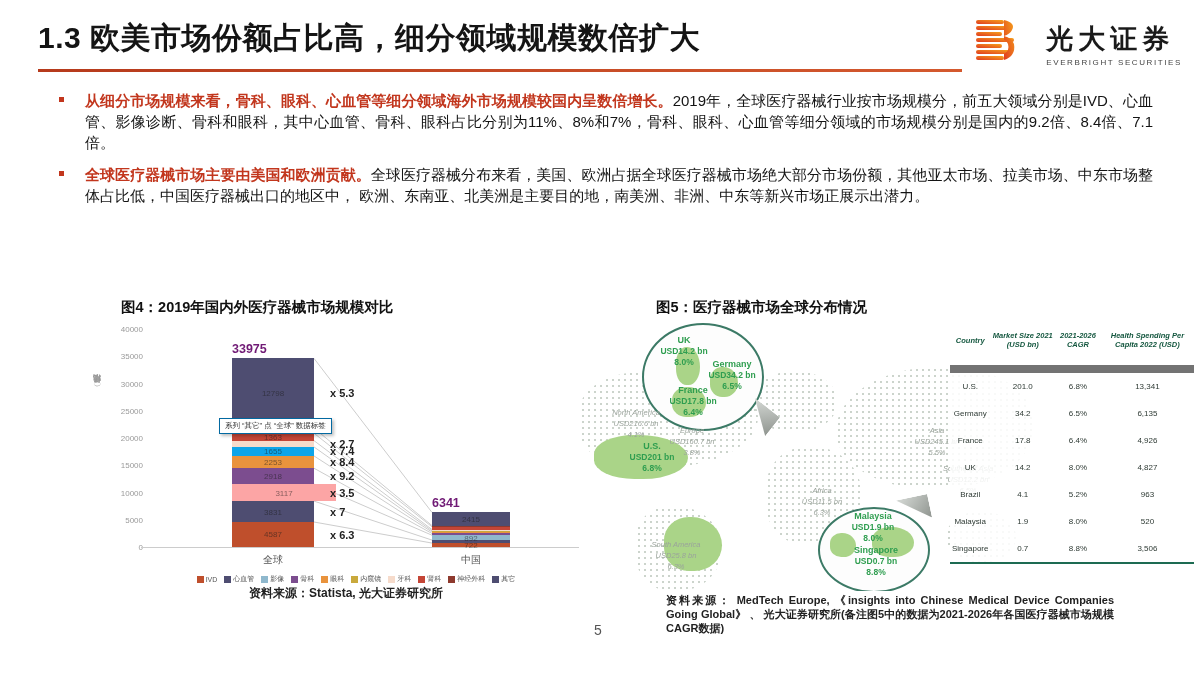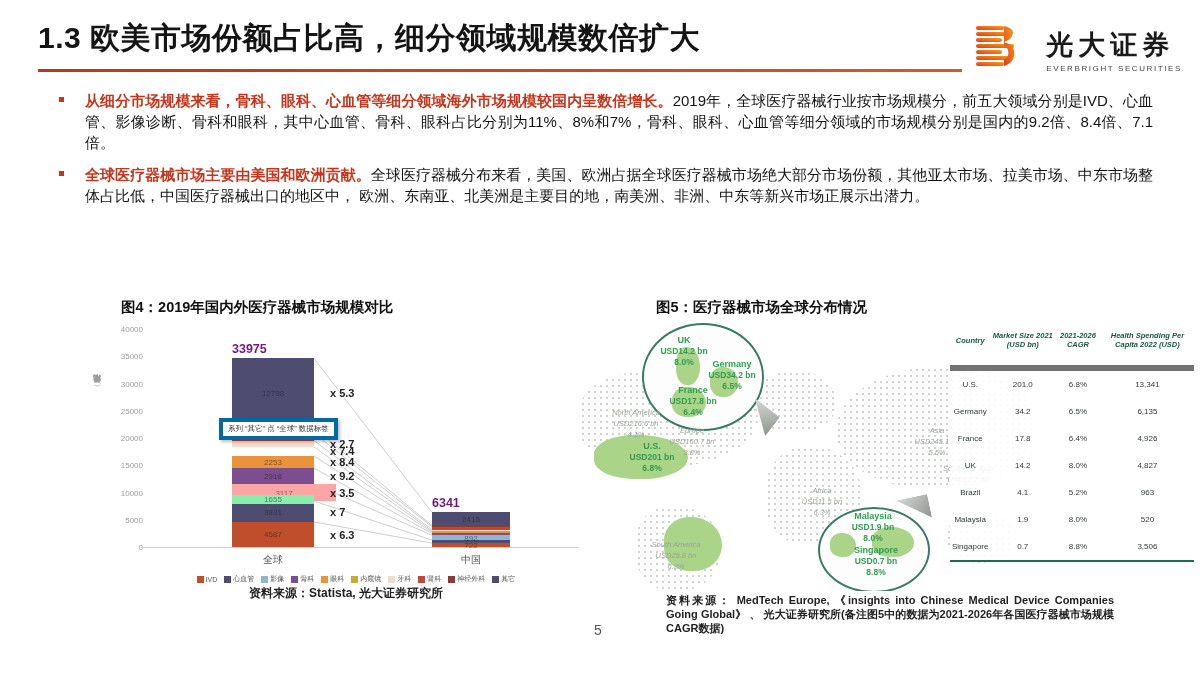--- a/index.html
+++ b/index.html
@@ -1,21 +1,21 @@
 <!DOCTYPE html>
 <html><head>
 <meta charset="utf-8">
 <style>
   html,body{margin:0;padding:0;background:#e8e8e8;font-family:"Liberation Sans","DejaVu Sans",sans-serif;}
   .slide{position:relative;width:1200px;height:675px;background:#ffffff;overflow:hidden;margin:0 auto;}
 
   
   .page-title{position:absolute;left:38px;top:18px;width:920px;font-size:30px;font-weight:bold;color:#141414;letter-spacing:0.5px;}
   .title-rule{position:absolute;left:38px;top:69px;width:924px;height:3px;background:linear-gradient(90deg,#b63a1c,#d4592e);}
-  .logo{position:absolute;right:18px;top:22px;display:flex;align-items:center;gap:24px;justify-content:center;}
+  .logo{position:absolute;right:18px;top:16px;display:flex;align-items:center;gap:24px;justify-content:center;}
   .logo-txt .cn{font-size:27px;font-weight:bold;color:#1a1a1a;letter-spacing:5px;}
   .logo-txt .en{font-size:8px;color:#444;letter-spacing:1.6px;margin-top:1px;}
 
   
   .bullets{position:absolute;left:45px;top:90px;width:1108px;}
   .bullet{position:relative;padding-left:40px;margin-bottom:11px;font-size:15px;line-height:21px;text-align:justify;color:#141414;}
   .bullet .marker{position:absolute;left:14px;top:7px;width:5px;height:5px;background:#c2361d;}
   .bullet .lead{color:#c2361d;font-weight:bold;}
 
   
@@ -29,21 +29,21 @@
   .ylabel{position:absolute;left:-2px;top:70px;font-size:8px;color:#999;writing-mode:vertical-rl;transform:rotate(180deg);}
   #fig4-plot{position:absolute;left:52px;top:0;width:432px;height:252px;}
   #fig4-lines{position:absolute;left:0;top:0;pointer-events:none;}
   .ytick{position:absolute;left:-48px;width:44px;text-align:right;font-size:8px;color:#9a9a9a;}
   .axisline{position:absolute;left:-6px;width:438px;height:1px;background:#cccccc;}
   .seg{position:absolute;overflow:visible;}
   .seglab{width:100%;text-align:center;font-size:8px;color:rgba(30,30,30,0.55);position:absolute;top:50%;transform:translateY(-50%);}
   .total{position:absolute;text-align:left;font-size:12.5px;font-weight:bold;color:#701a75;}
   .xlab{position:absolute;text-align:center;font-size:10px;color:#555;}
   .mult{position:absolute;font-size:11px;font-weight:bold;color:#222;}
-  .tooltip{position:absolute;background:#fff;border:4px solid #0369a1;box-shadow:2px 2px 3px rgba(0,0,0,0.25);font-size:7.5px;color:#333;padding:2px 5px;white-space:nowrap;}
+  .tooltip{position:absolute;background:#fff;border:1px solid #0369a1;box-shadow:2px 2px 3px rgba(0,0,0,0.25);font-size:7.5px;color:#333;padding:2px 5px;white-space:nowrap;}
   #fig4-legend{display:flex;justify-content:center;gap:7px;margin-top:3px;margin-left:30px;}
   .lg-item{display:flex;align-items:center;gap:2px;font-size:7px;color:#555;}
   .lg-sw{width:7px;height:7px;display:inline-block;}
   #fig4 .fig-source{text-align:center;margin-left:10px;margin-top:1px;}
 
   
   #fig5{position:absolute;left:580px;top:298px;width:618px;}
   #fig5 .fig-title{margin-left:76px;margin-bottom:2px;}
   #fig5-map{position:relative;width:618px;height:272px;overflow:hidden;}
   .dots{position:absolute;background-image:radial-gradient(circle,#ccd4cc 1.1px,transparent 1.4px);background-size:6px 6px;}
@@ -51,21 +51,21 @@
   .lens{position:absolute;background:#fdfdfd;border:2.5px solid #3c7a66;border-radius:50%;z-index:2;}
   .fold{position:absolute;width:32px;height:24px;background:linear-gradient(135deg,#d6dad6,#8f948f);clip-path:polygon(0 0,100% 0,100% 100%);z-index:3;}
   .gshape{z-index:3;border-radius:45% 55% 50% 45%;}
   .maplab{position:absolute;z-index:4;text-align:center;line-height:11px;}
   .maplab.region{color:#9aa39b;font-style:italic;font-size:7.5px;}
   .maplab.country{color:#2f9e50;font-weight:bold;font-size:8.5px;}
   .maplab .nm{font-size:9px;}
   .maplab.region .nm{font-size:7.5px;}
 
   #fig5-table{position:absolute;left:370px;top:10px;width:244px;border-collapse:collapse;z-index:5;background:rgba(255,255,255,0.85);}
-  #fig5-table th{font-size:7.5px;font-style:italic;font-weight:bold;color:#14573f;border-bottom:6px solid #737373;padding:2px 2px 16px 2px;text-align:center;line-height:9px;}
+  #fig5-table th{font-size:7.5px;font-style:italic;font-weight:bold;color:#14573f;border-bottom:8px solid #737373;padding:2px 2px 16px 2px;text-align:center;line-height:9px;}
   #fig5-table td{font-size:8px;color:#2e3a34;text-align:center;padding:0 2px;height:27px;}
   #fig5-table tr:last-child td{border-bottom:2px solid #1d6b52;}
   #fig5 .fig-source{margin-left:86px;width:448px;font-size:11px;line-height:14px;text-align:justify;margin-top:2px;}
 
   
   .disclaimer{position:absolute;left:14px;top:620px;font-size:14px;color:#999;}
   .pagenum{position:absolute;left:594px;top:622px;font-size:14px;color:#555;}
 </style>
 </head>
 <body>
@@ -148,21 +148,21 @@
           </div>
           <div class="seg" style="left: 85px; top: 165.134px; width: 104px; height: 16.9876px; background: #fca5a5;">
             <div class="seglab">3117</div>
           </div>
           <div class="seg" style="left: 85px; top: 149.231px; width: 82px; height: 15.9031px; background: rgb(124, 77, 143);">
             <div class="seglab">2918</div>
           </div>
           <div class="seg" style="left: 85px; top: 136.952px; width: 82px; height: 12.2789px; background: rgb(233, 147, 61);">
             <div class="seglab">2253</div>
           </div>
-          <div class="seg" style="left: 85px; top: 127.933px; width: 82px; height: 9.01975px; background: #86efac; margin-top: 48px;">
+          <div class="seg" style="left: 85px; top: 127.933px; width: 82px; height: 9.01975px; background: #0ea5e9;">
             <div class="seglab">1655</div>
           </div>
           <div class="seg" style="left: 85px; top: 121.654px; width: 82px; height: 6.2784px; background: rgb(246, 219, 203);"></div>
           <div class="seg" style="left: 85px; top: 114.226px; width: 82px; height: 7.42835px; background: rgb(196, 69, 54);">
             <div class="seglab">1363</div>
           </div>
           <div class="seg" style="left: 85px; top: 109.152px; width: 82px; height: 5.07395px; background: rgb(142, 58, 46);"></div>
           <div class="seg" style="left: 85px; top: 39.4027px; width: 82px; height: 69.7491px; background: rgb(78, 77, 113);">
             <div class="seglab">12798</div>
           </div>

